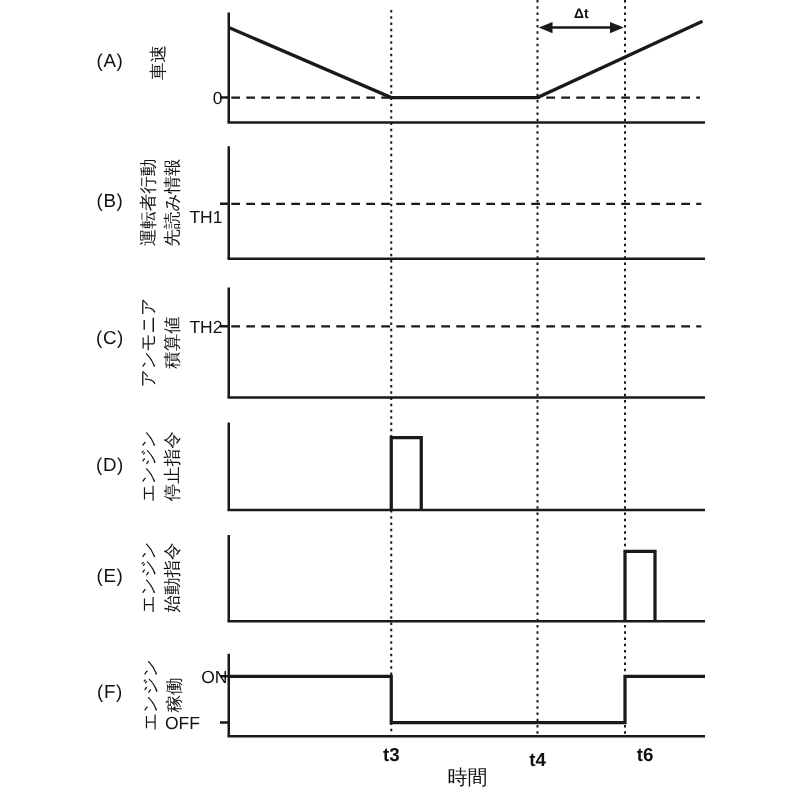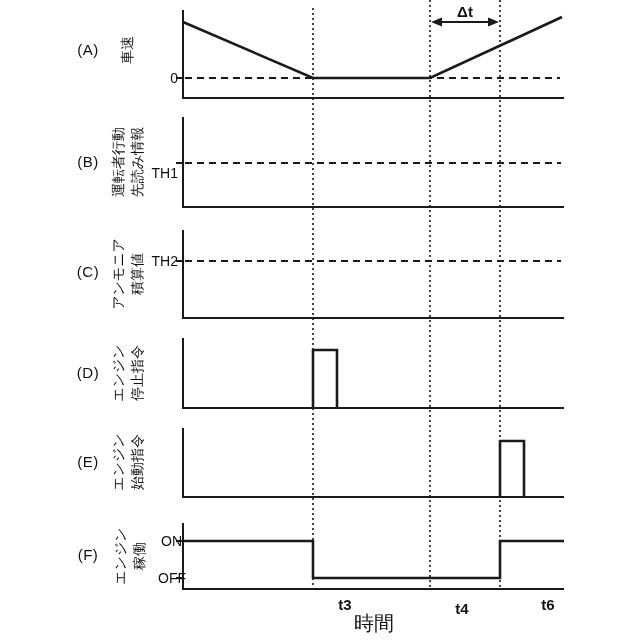--- a/index.html
+++ b/index.html
@@ -16,29 +16,29 @@
   .vlabel{
     position:absolute;transform:translate(-50%,-50%) rotate(-90deg);
     text-align:center;font-size:14px;line-height:19px;white-space:nowrap;
   }
   .ylab{
     position:absolute;transform:translate(-100%,-50%);
     font-size:14px;white-space:nowrap;
   }
   .tick-label{
     position:absolute;transform:translate(-50%,-50%);
-    font-size:15px;font-weight:600;white-space:nowrap;margin-left:32px;
+    font-size:15px;font-weight:600;white-space:nowrap;
   }
   .xlabel{
     position:absolute;transform:translate(-50%,-50%);
-    font-size:20px;white-space:nowrap;
+    font-size:16px;white-space:nowrap;
   }
   .delta-label{
     position:absolute;transform:translate(-50%,-50%);
-    font-size:15px;font-weight:600;white-space:nowrap;
+    font-size:11px;font-weight:600;white-space:nowrap;
   }
 </style>
 </head>
 <body>
 
 <div class="stage">
 
   <svg class="canvas" viewBox="0 0 640 640" xmlns="http://www.w3.org/2000/svg">
       <line x1="313" y1="8" x2="313" y2="589" fill="none" stroke="#1a1a1a" stroke-width="1.6" stroke-dasharray="2 3" stroke-linecap="butt" stroke-linejoin="miter"></line>
       <line x1="430" y1="0" x2="430" y2="589" fill="none" stroke="#1a1a1a" stroke-width="1.6" stroke-dasharray="2 3" stroke-linecap="butt" stroke-linejoin="miter"></line>
@@ -100,21 +100,21 @@
   </div>
   <div class="vlabel" style="left:130px;top:556px">
     <div>エンジン</div>
     <div>稼働</div>
   </div>
 
   <div class="ylab" style="left:178px;top:78px">0</div>
   <div class="ylab" style="left:178px;top:173px">TH1</div>
   <div class="ylab" style="left:178px;top:261px">TH2</div>
   <div class="ylab" style="left:182px;top:541px">ON</div>
-  <div class="ylab" style="left:186px;top:578px">OFF</div>
+  <div class="ylab" style="left:160px;top:578px">OFF</div>
 
   <div class="delta-label" style="left:465px;top:11px">Δt</div>
 
   <div class="tick-label" style="left:313px;top:604px">t3</div>
   <div class="tick-label" style="left:430px;top:608px">t4</div>
   <div class="tick-label" style="left:516px;top:604px">t6</div>
 
   <div class="xlabel" style="left:374px;top:623px">時間</div>
 
 </div>

